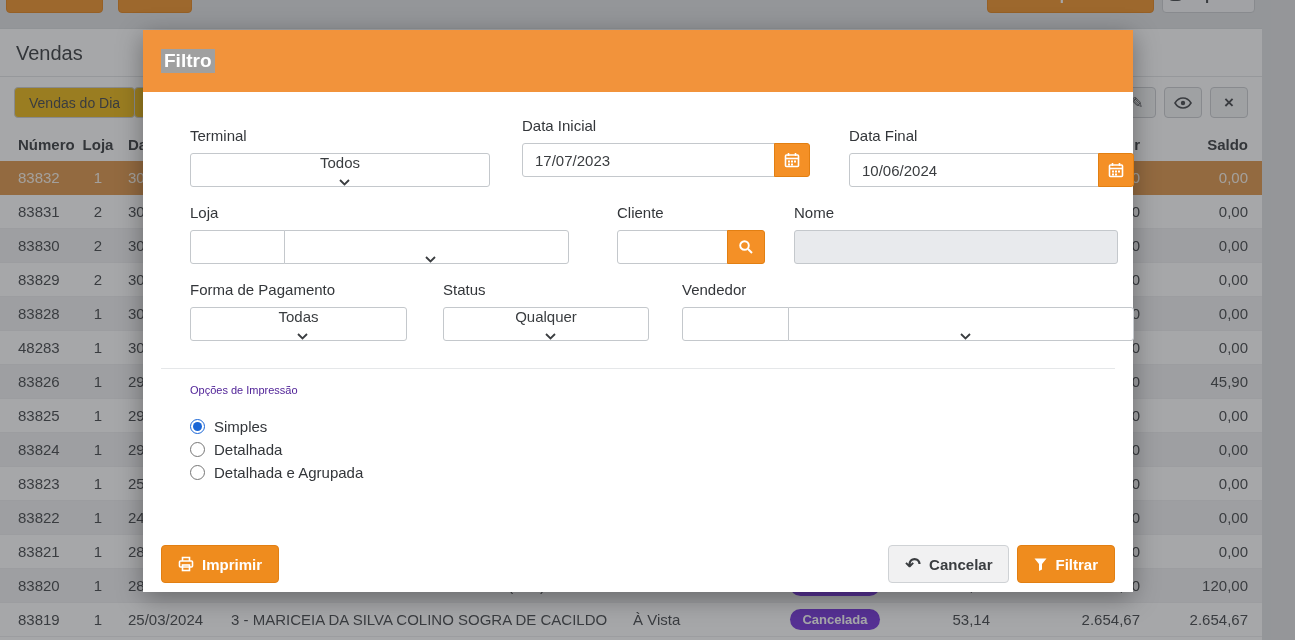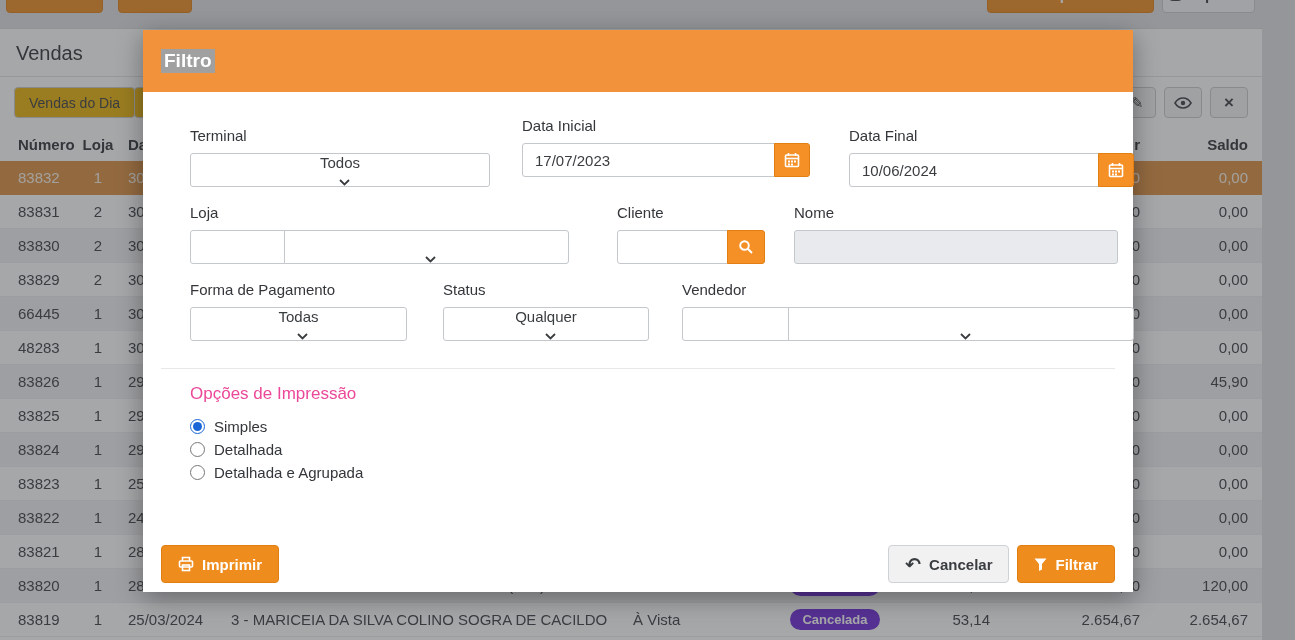--- a/index.html
+++ b/index.html
@@ -191,21 +191,21 @@
           <div class="c c-loja">2</div>
           <div class="c c-data">30/0</div>
           <div class="c c-cli"></div>
           <div class="c c-forma"></div>
           <div class="c c-stat"></div>
           <div class="c c-qtd"></div>
           <div class="c c-val">0</div>
           <div class="c c-sal">0,00</div>
         </div>
         <div class="trow stripe">
-          <div class="c c-num">66445</div>
+          <div class="c c-num">83828</div>
           <div class="c c-loja">1</div>
           <div class="c c-data">30/0</div>
           <div class="c c-cli"></div>
           <div class="c c-forma"></div>
           <div class="c c-stat"></div>
           <div class="c c-qtd"></div>
           <div class="c c-val">0</div>
           <div class="c c-sal">0,00</div>
         </div>
         <div class="trow">
@@ -430,21 +430,21 @@
           <svg class="chev" width="11" height="7" viewBox="0 0 11 7">
               <polyline points="1,1 5.5,5.5 10,1" fill="none" stroke="#3a3d40" stroke-width="1.8"></polyline>
             </svg>
         </div>
       </div>
     </div>
 
     <div class="divider" style="top:276px;"></div>
 
     <div class="fg" style="left:18px;top:292px;">
-      <div style="font-size:17px;color:#ec4899;">Opções de Impressão</div>
+      <div style="font-size:11px;color:#4c1d95;">Opções de Impressão</div>
     </div>
 
     <div class="fg" style="left:18px;top:324px;">
       <label class="radio-row">
         <input type="radio" name="printopt" checked="" style="">
         <span>Simples</span>
       </label>
       <label class="radio-row">
         <input type="radio" name="printopt" style="">
         <span>Detalhada</span>

